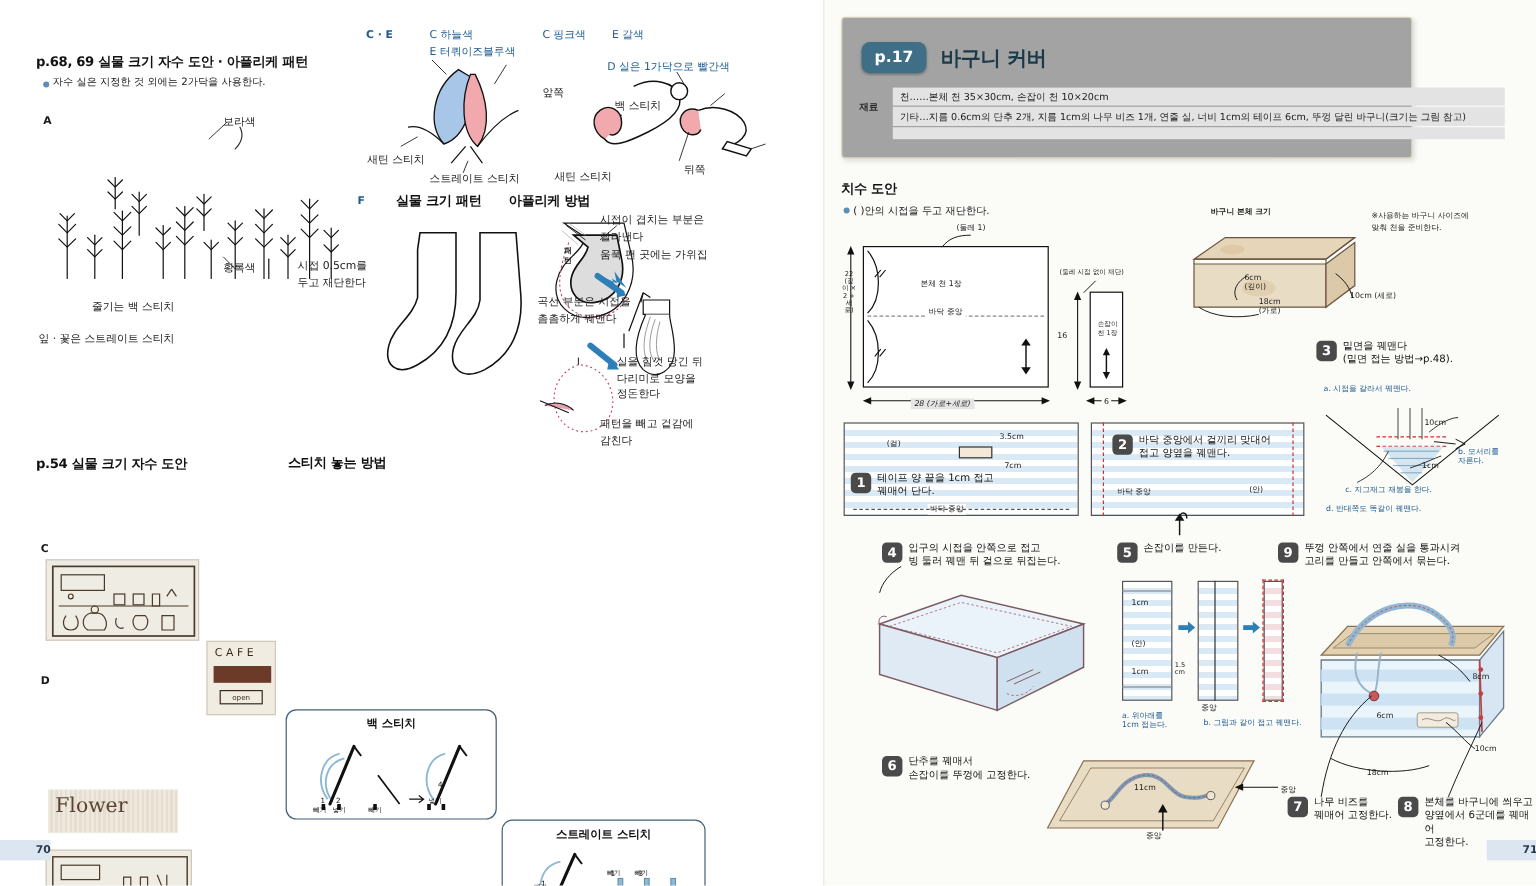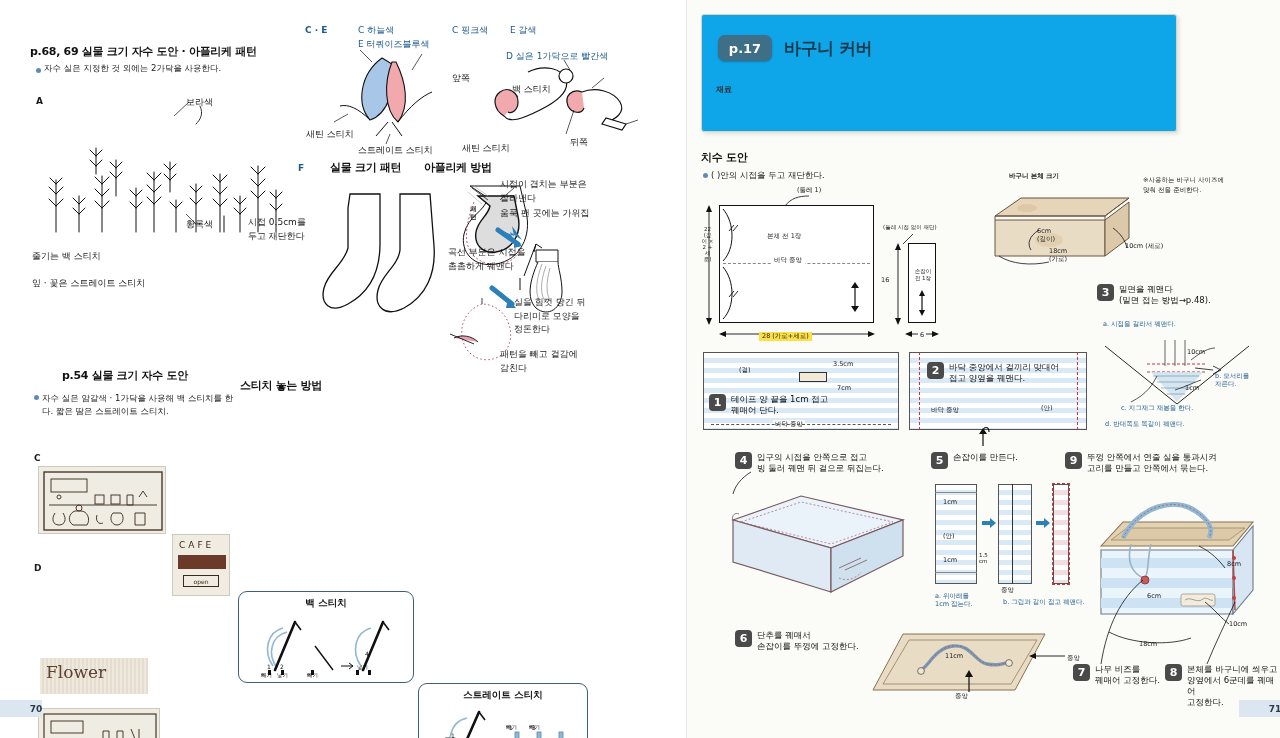--- a/index.html
+++ b/index.html
@@ -26,21 +26,21 @@
 
   .pagenum {
     width: 42px; height: 17px; background: #dce6f0;
     display: flex; align-items: center; justify-content: center;
     font-size: 9px; color: #2a3a4a; font-weight: bold; padding-left: 30px;
   }
 
   
   .headcard {
     position: absolute; left: 14px; top: 14px; width: 476px; height: 118px;
-    background: #0ea5e9; border: 1px solid #d9d4bd; border-radius: 3px;
+    background: #a3a3a3; border: 1px solid #d9d4bd; border-radius: 3px;
     box-shadow: 2px 2px 4px rgba(0,0,0,0.12);
   }
   .pchip {
     width: 54px; height: 26px; border-radius: 7px; background: #3f6f87;
     color: #fff; font-size: 13px; font-weight: bold;
     display: flex; align-items: center; justify-content: center;
     box-shadow: 0 1px 2px rgba(0,0,0,.25);
   }
   .headtitle { font-size: 17px; font-weight: bold; color: #1a3a4a; letter-spacing: -0.5px; }
   .matrow { background: #e3e3e3; height: 15px; display: flex; align-items: center; padding: 0 6px; font-size: 8px; color: #1a1a1a; }
@@ -142,21 +142,21 @@
             <path d="M252,148 L252,106"></path>
             <path d="M252,114 l-6,-6 M252,114 l6,-6 M252,126 l-6,-6 M252,126 l6,-6"></path>
           </g>
         <path d="M176,22 C180,30 176,36 172,40" stroke="#333"></path>
         <path d="M200,148 L200,132"></path>
       </g>
       <path d="M165,18 L150,32" stroke="#111" stroke-width="0.7" fill="none"></path>
       <path d="M172,140 L162,130" stroke="#111" stroke-width="0.7" fill="none"></path>
     </svg>
 
-    <div class="abs t" style="left:32px; top:236px; line-height:1.5;">
+    <div class="abs t" style="left:32px; top:236px; line-height:1.5;text-align:right;">
       <div>줄기는 백 스티치</div>
       <div>잎 · 꽃은 스트레이트 스티치</div>
     </div>
 
     <div class="abs t t-b t-blue" style="left:305px; top:24px;">C · E</div>
     <div class="abs t t-blue" style="left:358px; top:24px;">C 하늘색</div>
     <div class="abs t t-blue" style="left:358px; top:38px;">E 터쿼이즈블루색</div>
     <div class="abs t t-blue" style="left:452px; top:24px;">C 핑크색</div>
     <div class="abs t t-blue" style="left:510px; top:24px;">E 갈색</div>
     <div class="abs t t-blue" style="left:506px; top:50px;">D 실은 1가닥으로 빨간색</div>
@@ -248,28 +248,22 @@
       <path d="M34,8 L34,2" stroke="#111" stroke-width="0.8"></path>
       <path d="M6,42 C14,38 24,40 30,46" fill="#e8a0b0" stroke="#111" stroke-width="0.9"></path>
       <path d="M2,38 L26,48" stroke="#111" stroke-width="0.9"></path>
     </svg>
     <div class="abs t" style="left:514px; top:296px; line-height:1.5;">실을 힘껏 당긴 뒤
 다리미로 모양을
 정돈한다</div>
     <div class="abs t" style="left:500px; top:348px; line-height:1.5;">패턴을 빼고 겉감에
 감친다</div>
 
-    <div class="abs" style="left:30px; top:368px;margin-left:32px;">
+    <div class="abs" style="left:30px; top:379px;">
       <h2 class="sec">p.54 실물 크기 자수 도안</h2>
-    </div>
-    <div class="abs bullet-line" style="left:34px; top:392px; width:200px;">
-      <span class="dot"></span>
-      <span style="line-height:1.5;">자수 실은 암갈색 · 1가닥을 사용해
-백 스티치를 한다. 짧은 땀은 스트레이트
-스티치.</span>
     </div>
 
     <div class="abs t t-b" style="left:34px; top:452px;">C</div>
     <div class="abs photo" style="left:38px; top:466px; width:128px; height:68px;">
       <svg width="128" height="68">
         <rect x="5" y="5" width="118" height="58" fill="none" stroke="#4a3a2a" stroke-width="1.4"></rect>
         <rect x="12" y="12" width="36" height="13" fill="none" stroke="#4a3a2a" stroke-width="1"></rect>
         <path d="M10,38 L118,38" stroke="#4a3a2a" stroke-width="1"></path>
         <rect x="56" y="28" width="9" height="9" fill="none" stroke="#4a3a2a" stroke-width="1"></rect>
         <rect x="72" y="28" width="9" height="9" fill="none" stroke="#4a3a2a" stroke-width="1"></rect>
@@ -371,20 +365,29 @@
   <div class="page-right">
 
     <div class="headcard">
       <div class="abs" style="left:16px; top:20px; display:flex; align-items:center; gap:12px;">
         <div class="pchip">p.17</div>
         <div class="headtitle">바구니 커버</div>
       </div>
       <div class="abs" style="left:14px; top:62px;">
         <span class="matlabel">재료</span>
       </div>
+      <div class="abs" style="left:42px; top:58px; width:510px;">
+        <div class="matrow">
+          <span>천……본체 천 35×30cm, 손잡이 천 10×20cm</span>
+        </div>
+        <div class="matrow" style="height:16px; margin-top:1px;">
+          <span>기타…지름 0.6cm의 단추 2개, 지름 1cm의 나무 비즈 1개, 연줄 실, 너비 1cm의 테이프 6cm, 뚜껑 달린 바구니(크기는 그림 참고)</span>
+        </div>
+        <div class="matrow" style="height:10px; margin-top:1px;"></div>
+      </div>
     </div>
 
     <div class="abs" style="left:14px; top:150px;">
       <h2 class="sec">치수 도안</h2>
     </div>
     <div class="abs bullet-line" style="left:16px; top:170px;">
       <span class="dot"></span>
       <span>(   )안의 시접을 두고 재단한다.</span>
     </div>
 
@@ -405,21 +408,21 @@
     <svg class="abs" style="left:160px; top:280px;" width="16" height="34">
       <path d="M8,4 L8,30" stroke="#111" stroke-width="1.2"></path>
       <path d="M8,2 L4,8 L12,8 Z" fill="#111"></path>
         <path d="M8,32 L4,26 L12,26 Z" fill="#111"></path>
     </svg>
     <svg class="abs" style="left:32px; top:328px;" width="156" height="12">
       <path d="M3,6 L153,6" stroke="#111" stroke-width="0.9"></path>
       <path d="M0,6 L7,3 L7,9 Z" fill="#111"></path>
         <path d="M156,6 L149,3 L149,9 Z" fill="#111"></path>
     </svg>
-    <div class="abs t t-xs" style="left:72px; top:332px; background:#fde047; padding:0 3px;">28 (가로+세로)</div>
+    <div class="abs t t-xs" style="left:72px; top:332px; background:#e5e5e5; padding:0 3px;font-style:italic;">28 (가로+세로)</div>
     <svg class="abs" style="left:16px; top:205px;" width="12" height="120">
       <path d="M6,3 L6,117" stroke="#111" stroke-width="0.9"></path>
       <path d="M6,0 L3,7 L9,7 Z" fill="#111"></path>
         <path d="M6,120 L3,113 L9,113 Z" fill="#111"></path>
     </svg>
     <div class="abs t t-xxs" style="left:14px; top:226px; width:13px; line-height:1.1; text-align:center;">22 (깊이 × 2 + 세로)</div>
 
     <div class="abs" style="left:221px; top:243px; width:28px; height:80px; border:1.5px solid #111; background:#fff;"></div>
     <div class="abs t t-xxs" style="left:224px; top:268px; width:24px; text-align:center; line-height:1.3;">손잡이
 천 1장</div>

